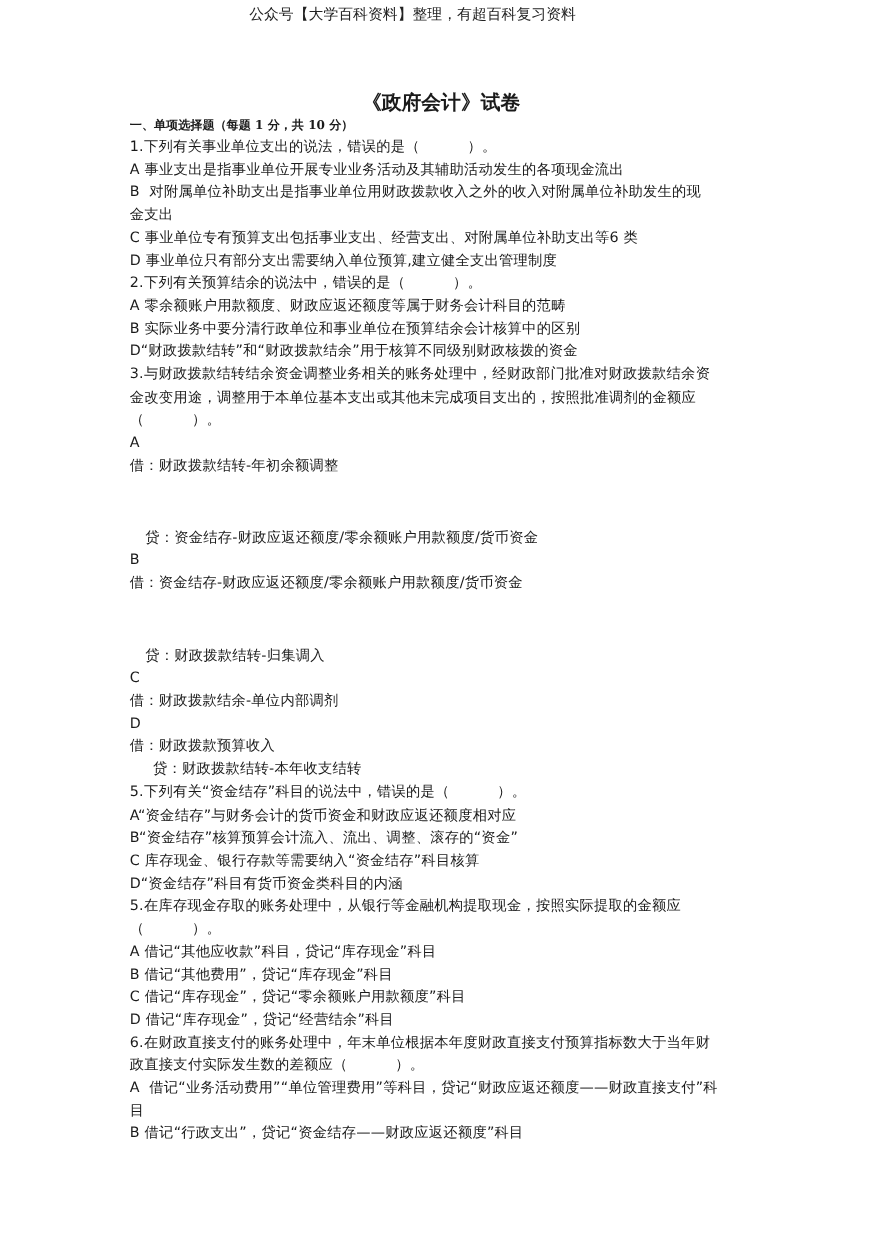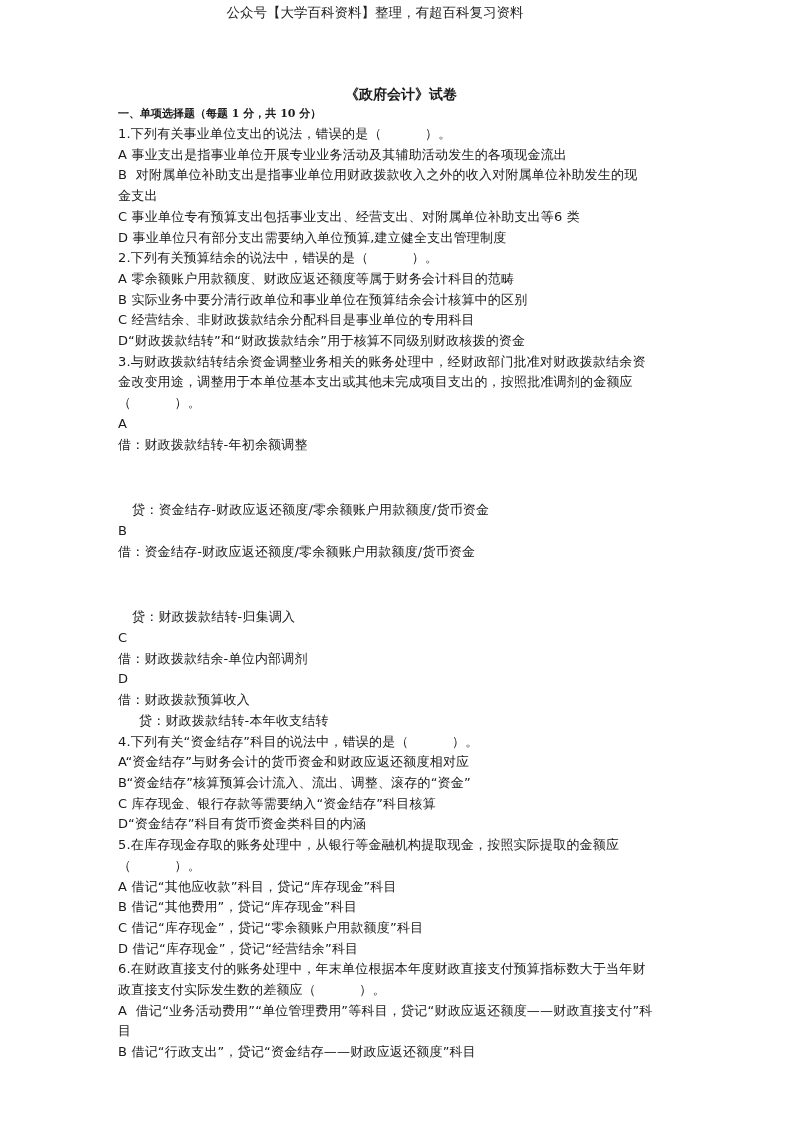--- a/index.html
+++ b/index.html
@@ -10,21 +10,21 @@
   }
   .header-note {
     position: absolute; top: 4px; left: 0; width: 750px; text-align: center;
     font-size: 13.5px; color: #222;
     font-family: "DejaVu Serif", "Liberation Serif", serif;
   }
   .content {
     position: absolute; left: 118px; top: 84px; width: 560px;
   }
   .doc-title {
-    text-align: center; font-weight: bold; font-size: 14px;
+    text-align: center; font-weight: bold; font-size: 18px;
     height: 20px; line-height: 20px; margin-left: 6px;
   }
   .section-title {
     font-weight: bold; font-size: 11px; height: 20px; line-height: 20px;
   }
   .line {
     font-size: 13px; line-height: 20.7px; white-space: pre-wrap;
     font-family: "DejaVu Sans", "Liberation Sans", sans-serif;
     letter-spacing: 0.2px;
   }
@@ -46,21 +46,20 @@
     <div class="line">B  对附属单位补助支出是指事业单位用财政拨款收入之外的收入对附属单位补助发生的现</div>
     <div class="line">金支出</div>
     <div class="line">C 事业单位专有预算支出包括事业支出、经营支出、对附属单位补助支出等6 类</div>
     <div class="line">D 事业单位只有部分支出需要纳入单位预算,建立健全支出管理制度</div>
   </div>
 
   <div>
     <div class="line">2.下列有关预算结余的说法中，错误的是（          ）。</div>
     <div class="line">A 零余额账户用款额度、财政应返还额度等属于财务会计科目的范畴</div>
     <div class="line">B 实际业务中要分清行政单位和事业单位在预算结余会计核算中的区别</div>
-    <div class="line">C 经营结余、非财政拨款结余分配科目是事业单位的专用科目</div>
     <div class="line">D“财政拨款结转”和“财政拨款结余”用于核算不同级别财政核拨的资金</div>
   </div>
 
   <div>
     <div class="line">3.与财政拨款结转结余资金调整业务相关的账务处理中，经财政部门批准对财政拨款结余资</div>
     <div class="line">金改变用途，调整用于本单位基本支出或其他未完成项目支出的，按照批准调剂的金额应</div>
     <div class="line">（          ）。</div>
 
     <div class="line">A</div>
     <div class="line">借：财政拨款结转-年初余额调整</div>
@@ -72,21 +71,21 @@
 
     <div class="line">C</div>
     <div class="line">借：财政拨款结余-单位内部调剂</div>
 
     <div class="line">D</div>
     <div class="line">借：财政拨款预算收入</div>
     <div class="line indent2">贷：财政拨款结转-本年收支结转</div>
   </div>
 
   <div>
-    <div class="line">4.下列有关“资金结存”科目的说法中，错误的是（          ）。</div>
+    <div class="line">5.下列有关“资金结存”科目的说法中，错误的是（          ）。</div>
     <div class="line">A“资金结存”与财务会计的货币资金和财政应返还额度相对应</div>
     <div class="line">B“资金结存”核算预算会计流入、流出、调整、滚存的“资金”</div>
     <div class="line">C 库存现金、银行存款等需要纳入“资金结存”科目核算</div>
     <div class="line">D“资金结存”科目有货币资金类科目的内涵</div>
   </div>
 
   <div>
     <div class="line">5.在库存现金存取的账务处理中，从银行等金融机构提取现金，按照实际提取的金额应</div>
     <div class="line">（          ）。</div>
     <div class="line">A 借记“其他应收款”科目，贷记“库存现金”科目</div>

